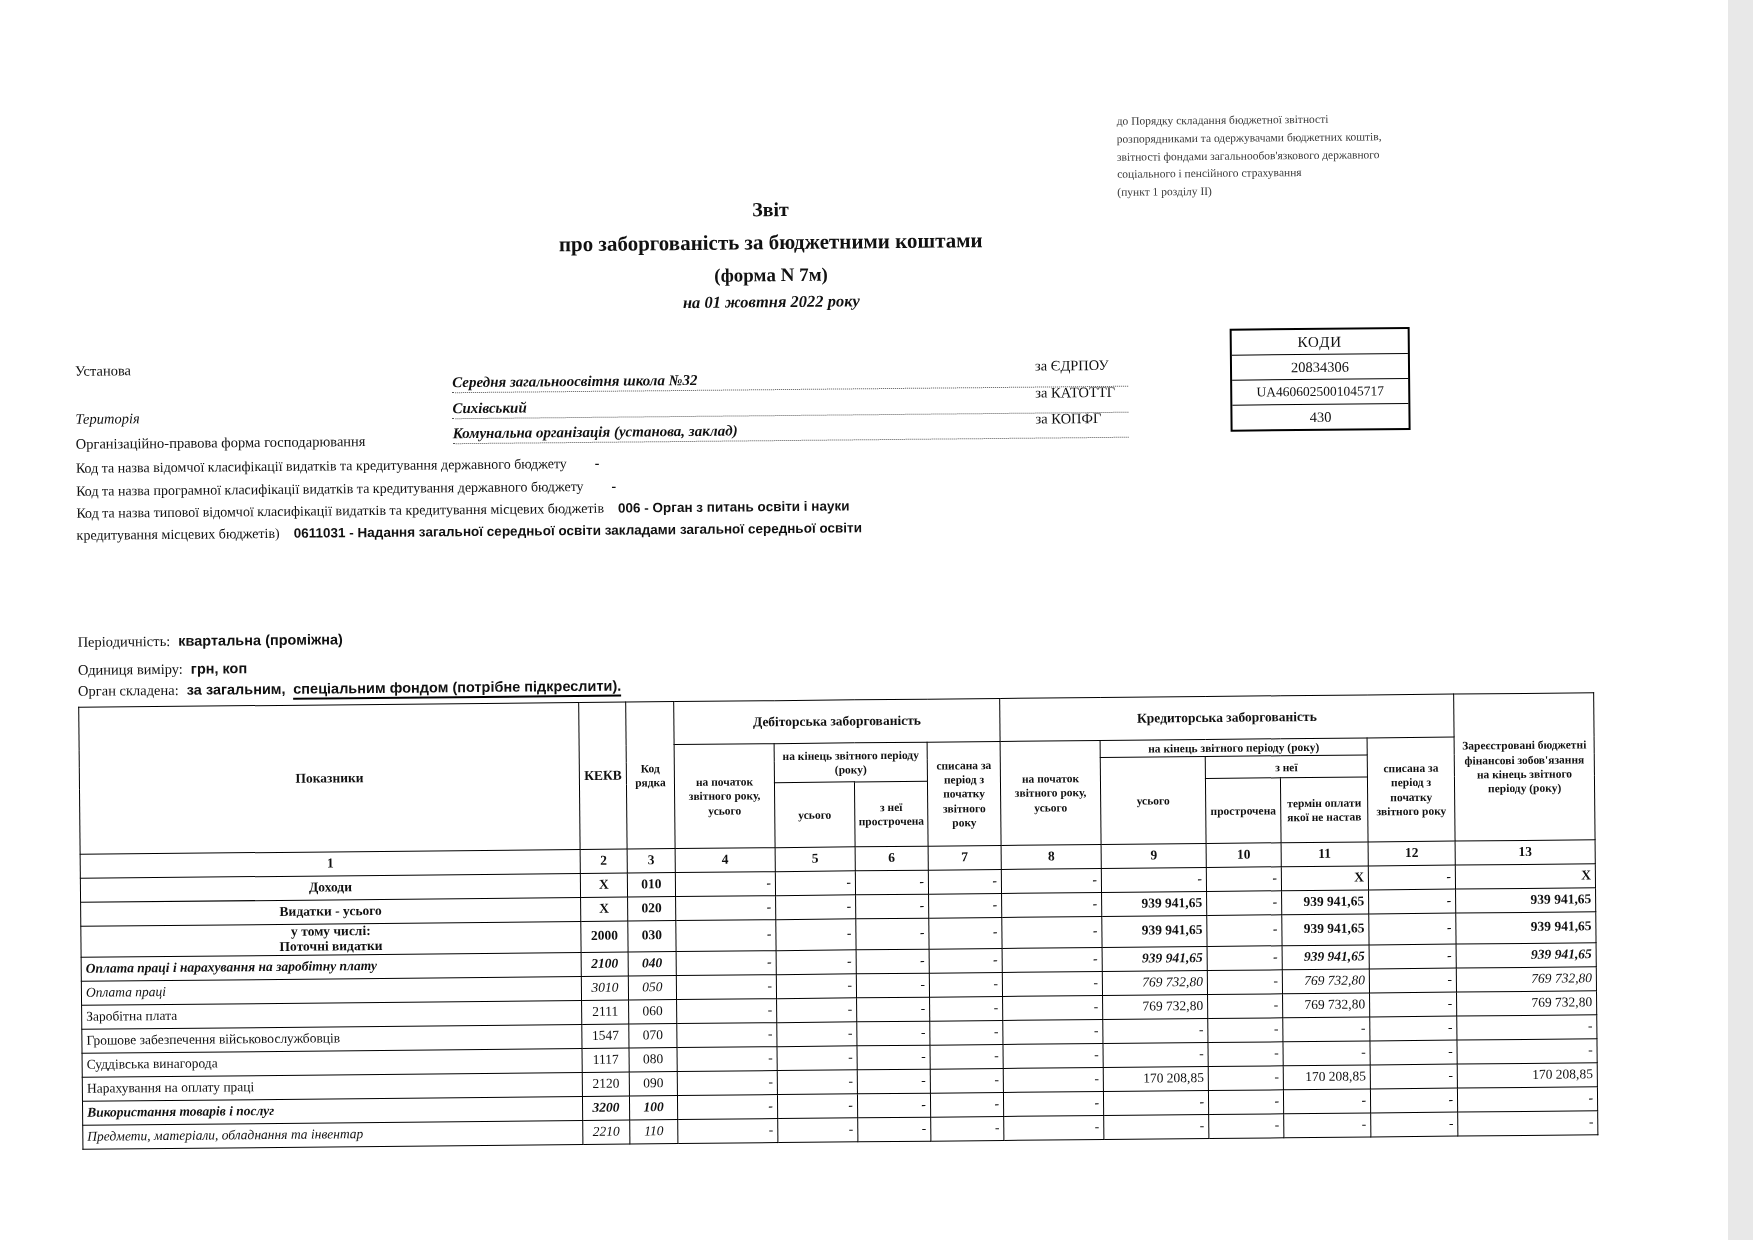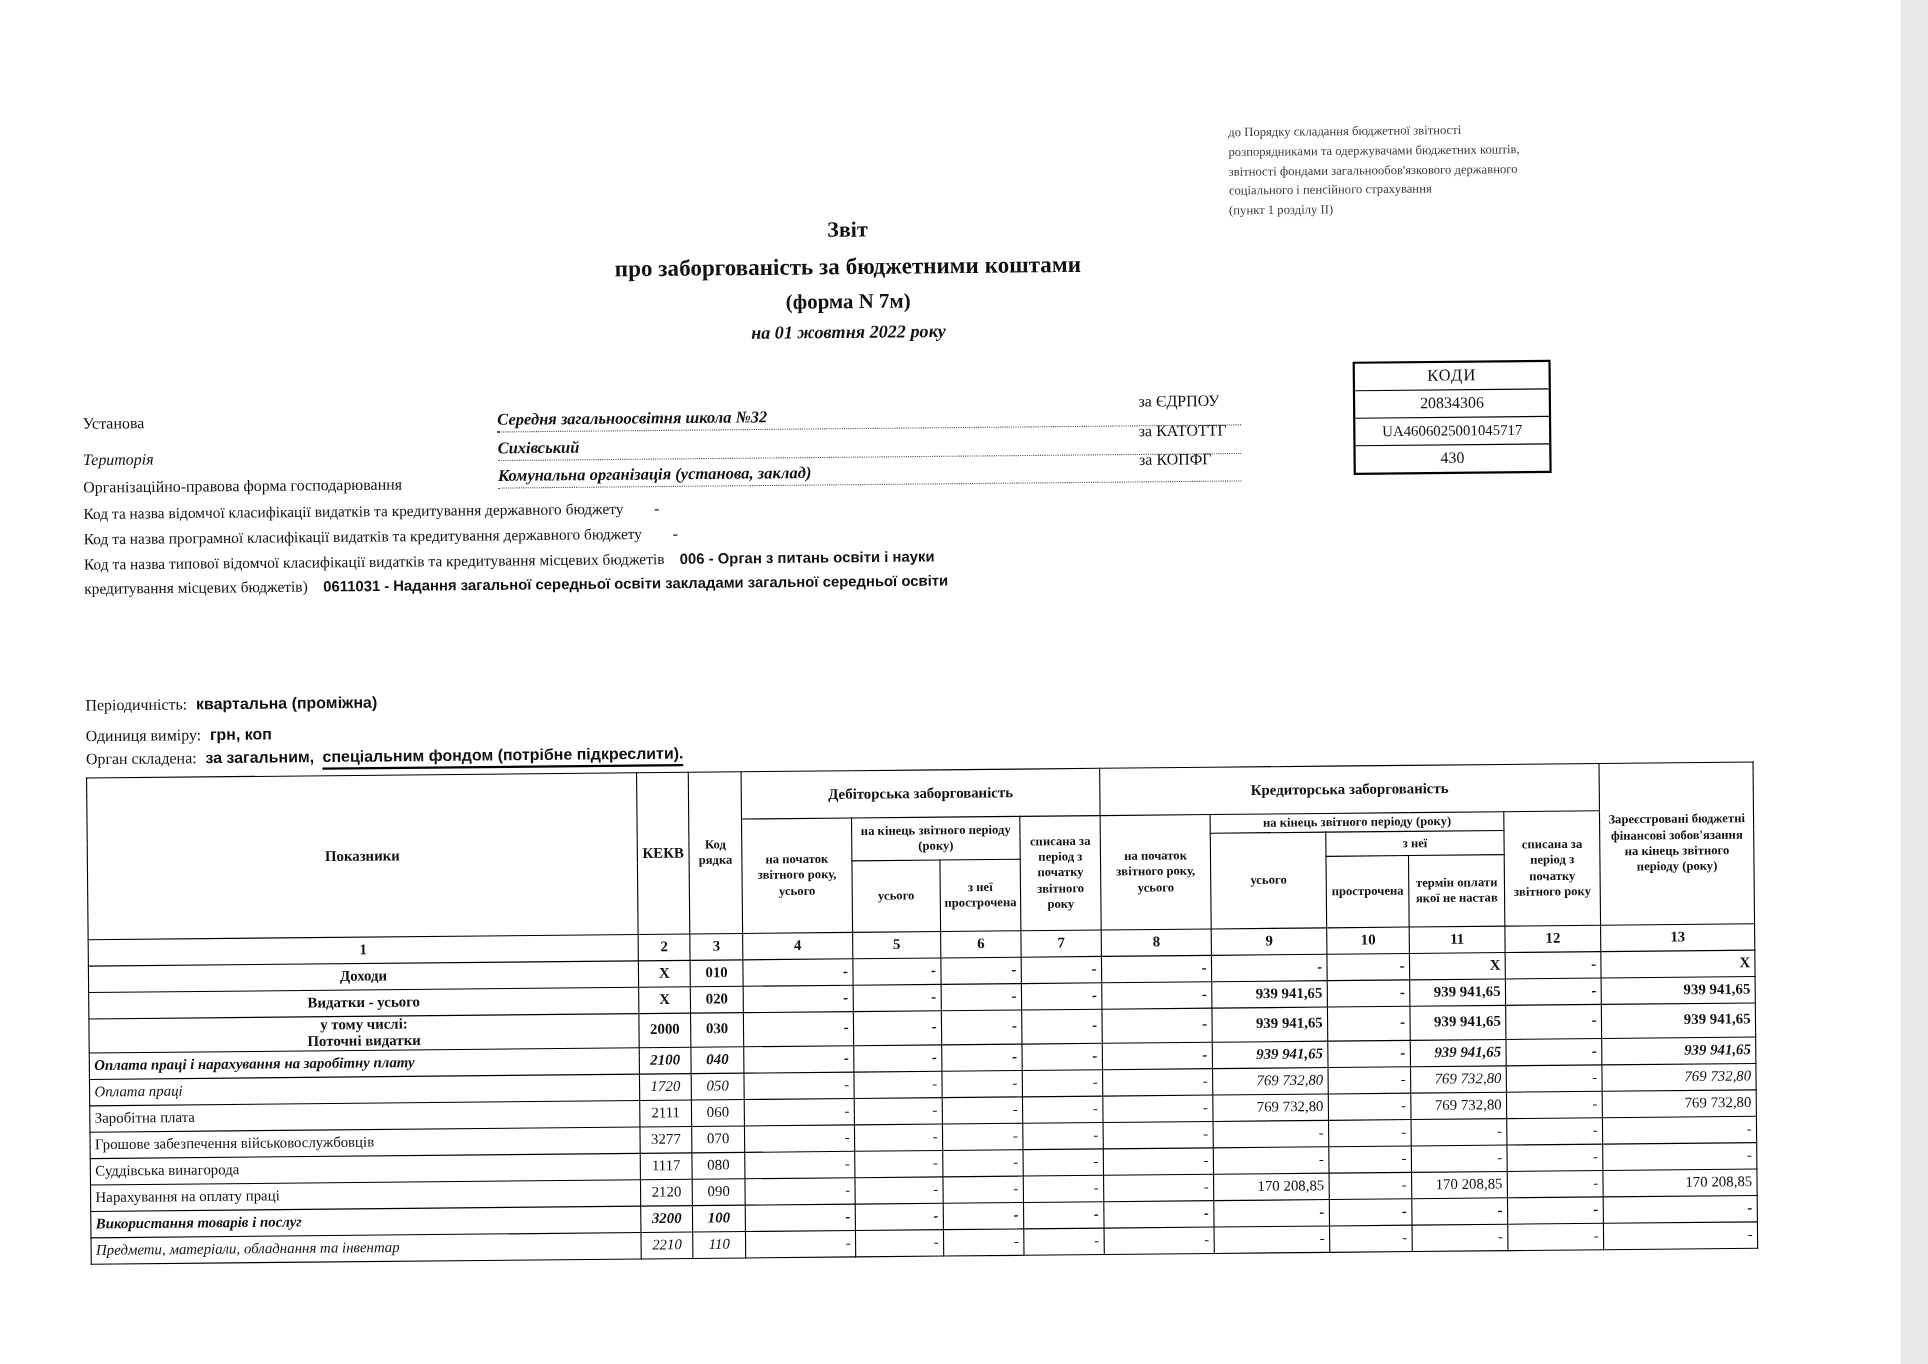--- a/index.html
+++ b/index.html
@@ -81,21 +81,21 @@
   <div class="codes-label" style="left:1038px;top:387px;">за КАТОТТГ</div>
   <div class="codes-label" style="left:1038px;top:413px;">за КОПФГ</div>
 
   <div class="codes-box">
     <div class="cb-head">КОДИ</div>
     <div class="cb-row">20834306</div>
     <div class="cb-row" style="font-size:13.5px;">UA4606025001045717</div>
     <div class="cb-row">430</div>
   </div>
 
-  <div class="f-label" style="top:371px;">Установа</div>
+  <div class="f-label" style="top:356px;">Установа</div>
   <div class="f-value" style="top:371px;">Середня загальноосвітня школа №32</div>
   <div class="f-label" style="top:404px;font-style:italic;">Територія</div>
   <div class="f-value" style="top:397px;">Сихівський</div>
   <div class="f-label" style="top:429px;">Організаційно-правова форма господарювання</div>
   <div class="f-value" style="top:422px;">Комунальна організація (установа, заклад)</div>
 
   <div class="cls-line" style="top:454px;">
     <span>Код та назва відомчої класифікації видатків та кредитування державного бюджету</span><span class="dash-code">-</span>
   </div>
   <div class="cls-line" style="top:477px;">
@@ -237,21 +237,21 @@
             <td class="c-val st-bi">-</td>
             <td class="c-val st-bi">-</td>
             <td class="c-val st-bi">939 941,65</td>
             <td class="c-val st-bi">-</td>
             <td class="c-val st-bi">939 941,65</td>
             <td class="c-val st-bi">-</td>
             <td class="c-val st-bi">939 941,65</td>
           </tr>
           <tr>
             <td class="c-label st-i al-left">Оплата праці</td>
-            <td class="c-kekv st-i">1720</td>
+            <td class="c-kekv st-i">3010</td>
             <td class="c-code st-i">050</td>
             <td class="c-val st-i">-</td>
             <td class="c-val st-i">-</td>
             <td class="c-val st-i">-</td>
             <td class="c-val st-i">-</td>
             <td class="c-val st-i">-</td>
             <td class="c-val st-i">769 732,80</td>
             <td class="c-val st-i">-</td>
             <td class="c-val st-i">769 732,80</td>
             <td class="c-val st-i">-</td>
@@ -267,21 +267,21 @@
             <td class="c-val st-r">-</td>
             <td class="c-val st-r">-</td>
             <td class="c-val st-r">769 732,80</td>
             <td class="c-val st-r">-</td>
             <td class="c-val st-r">769 732,80</td>
             <td class="c-val st-r">-</td>
             <td class="c-val st-r">769 732,80</td>
           </tr>
           <tr>
             <td class="c-label st-r al-left">Грошове  забезпечення військовослужбовців</td>
-            <td class="c-kekv st-r">3277</td>
+            <td class="c-kekv st-r">1547</td>
             <td class="c-code st-r">070</td>
             <td class="c-val st-r">-</td>
             <td class="c-val st-r">-</td>
             <td class="c-val st-r">-</td>
             <td class="c-val st-r">-</td>
             <td class="c-val st-r">-</td>
             <td class="c-val st-r">-</td>
             <td class="c-val st-r">-</td>
             <td class="c-val st-r">-</td>
             <td class="c-val st-r">-</td>

